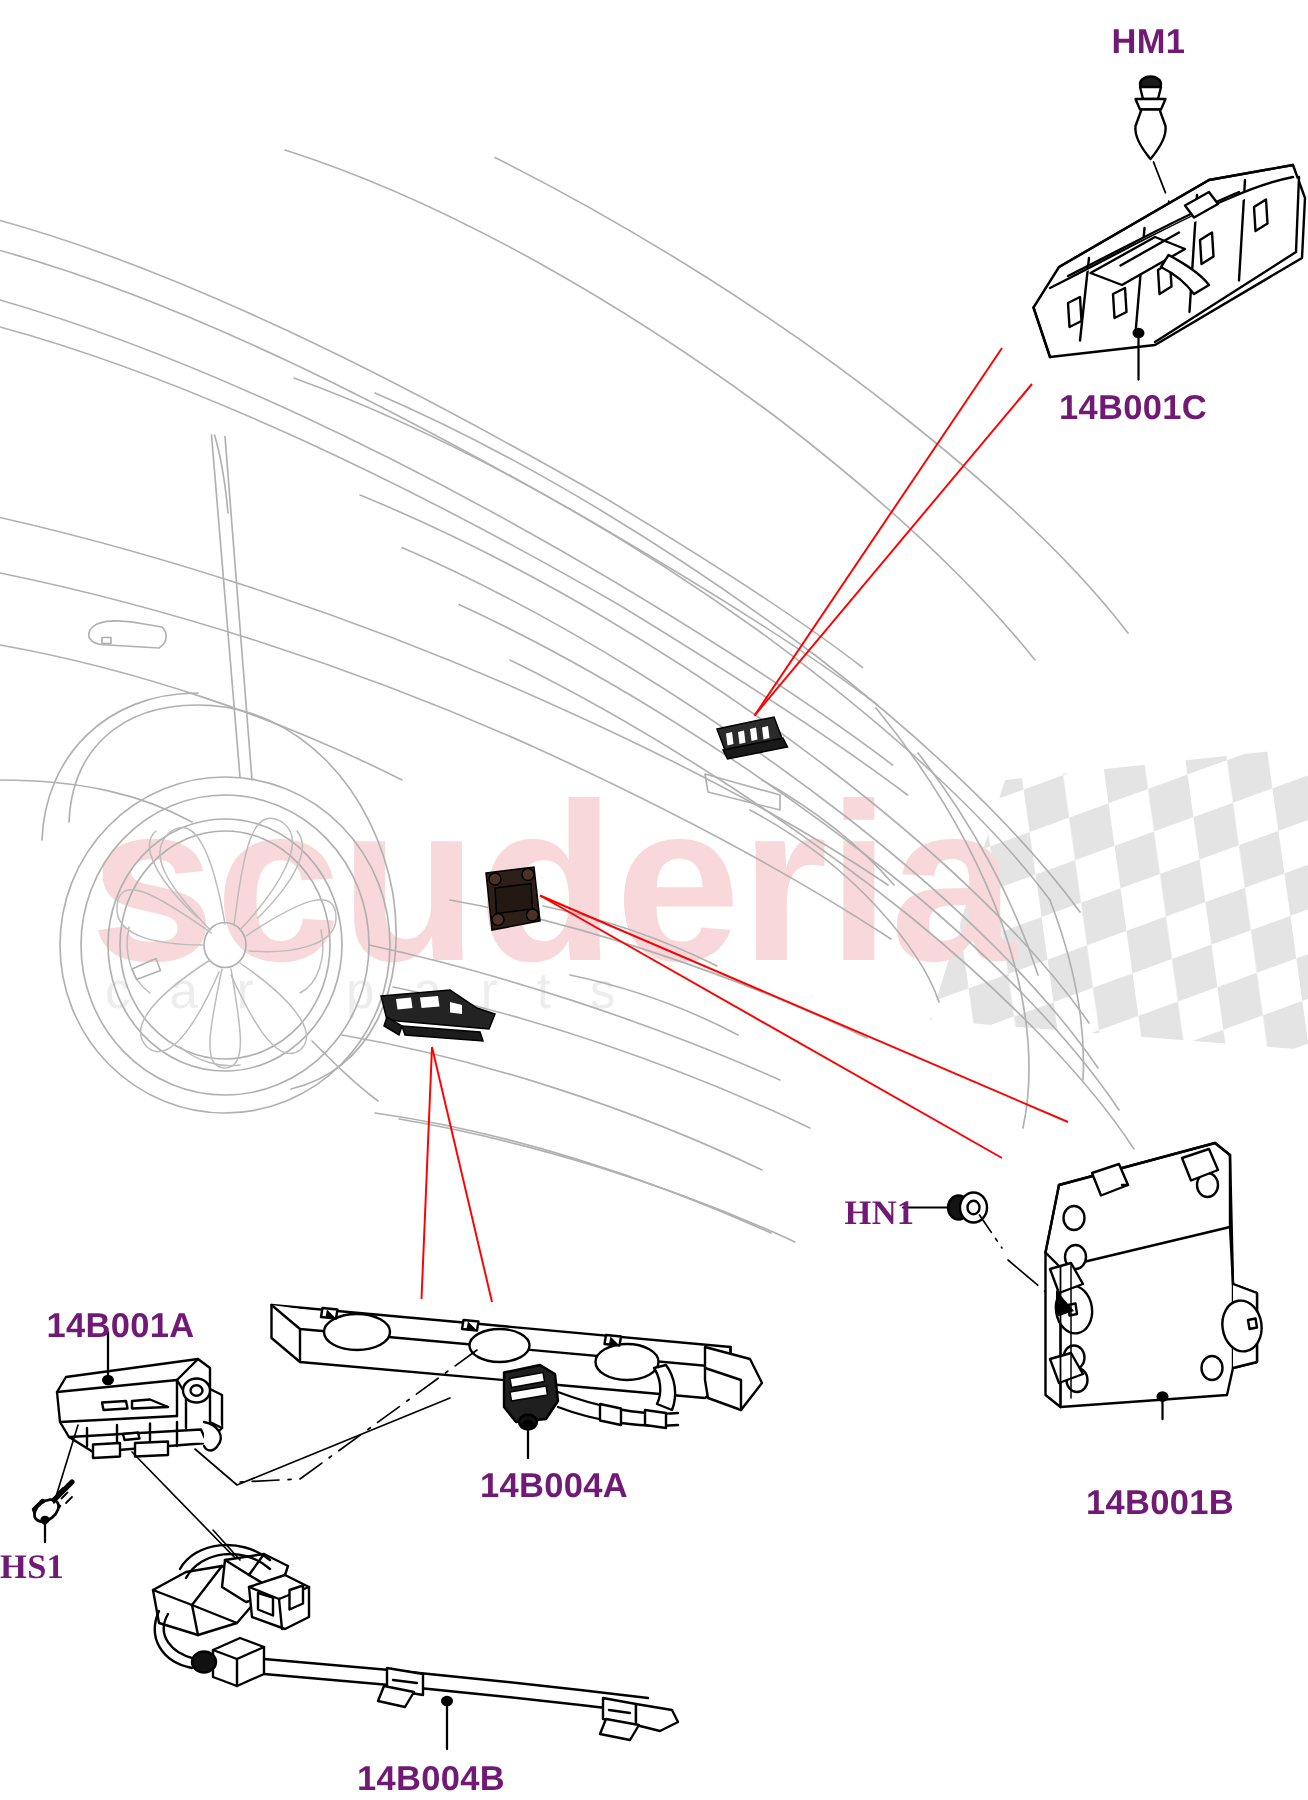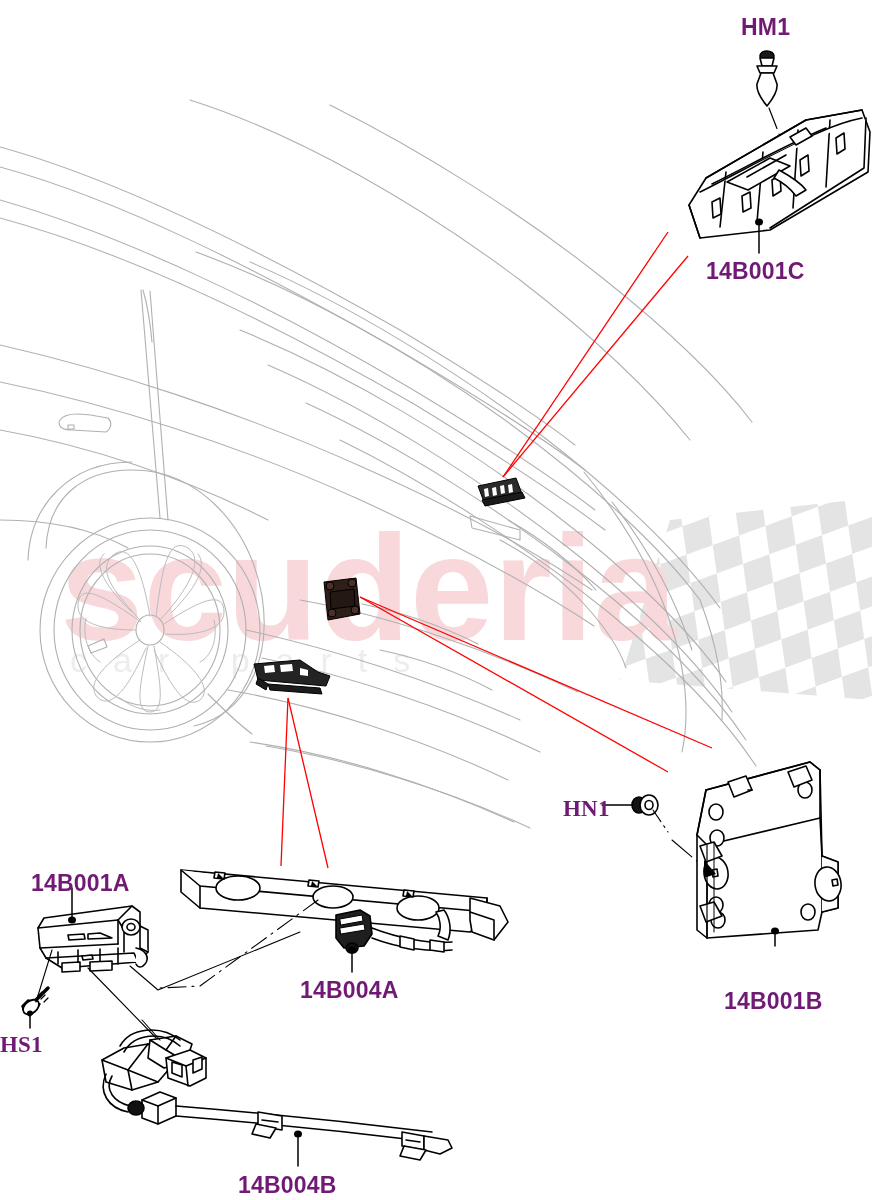--- a/index.html
+++ b/index.html
@@ -411,16 +411,16 @@
       <ellipse cx="298" cy="1134" rx="4" ry="3.5" fill="#000" stroke="none"></ellipse>
     </g>
   </svg>
 
   <div class="lbl" style="left:741px;top:14px;">HM1</div>
   <div class="lbl" style="left:706px;top:258px;text-align:right;">14B001C</div>
   <div class="lbl" style="left:563px;top:796px;font-family:Liberation Serif, serif;">HN1</div>
   <div class="lbl" style="left:724px;top:988px;">14B001B</div>
   <div class="lbl" style="left:20px;top:870px;margin-left:11px;">14B001A</div>
   <div class="lbl" style="left:0;top:1032px;font-family:Liberation Serif, serif;">HS1</div>
-  <div class="lbl" style="left:300px;top:977px;">14B004A</div>
+  <div class="lbl" style="left:320px;top:977px;">14B004A</div>
   <div class="lbl" style="left:238px;top:1172px;">14B004B</div>
 
 </div>
 
 </body></html>

